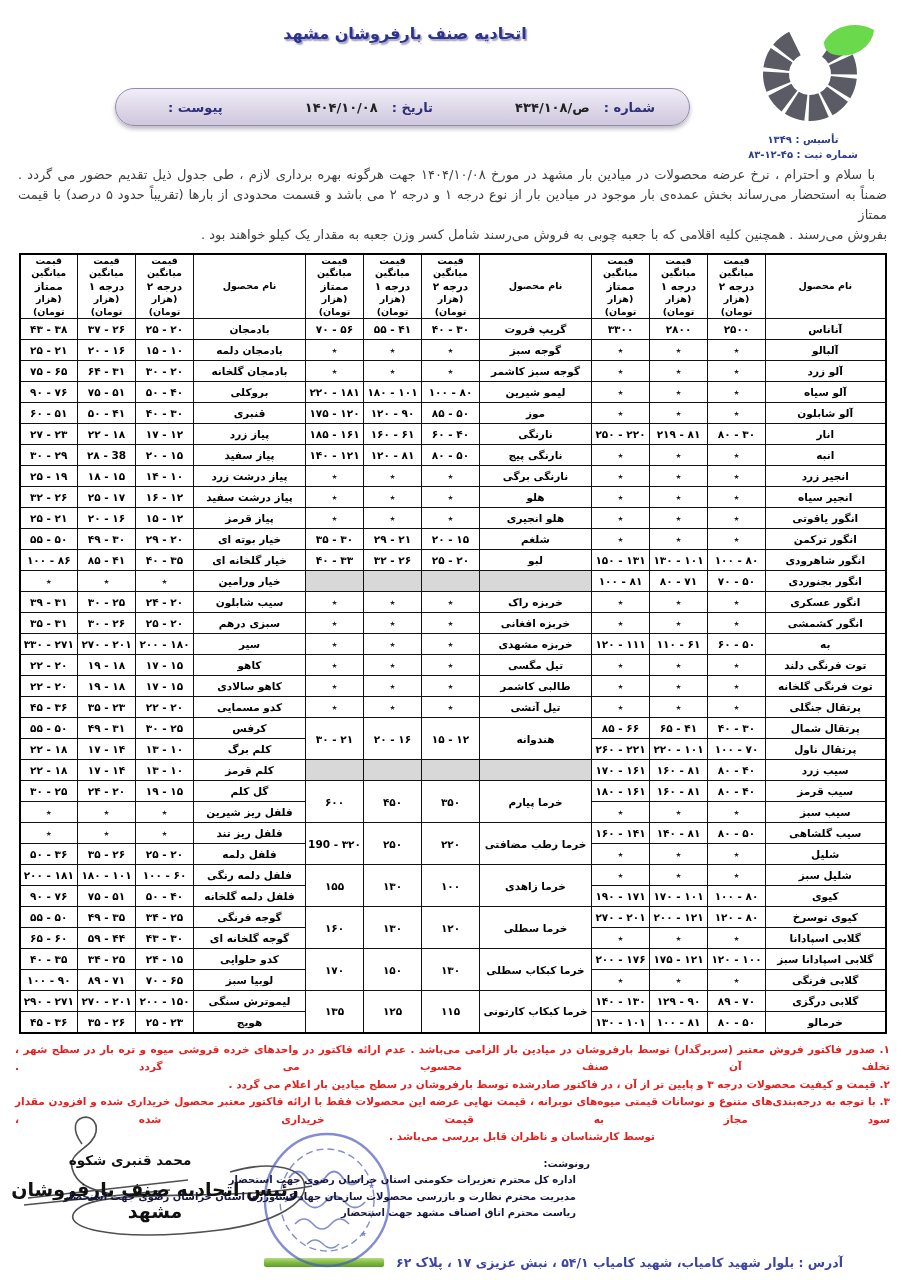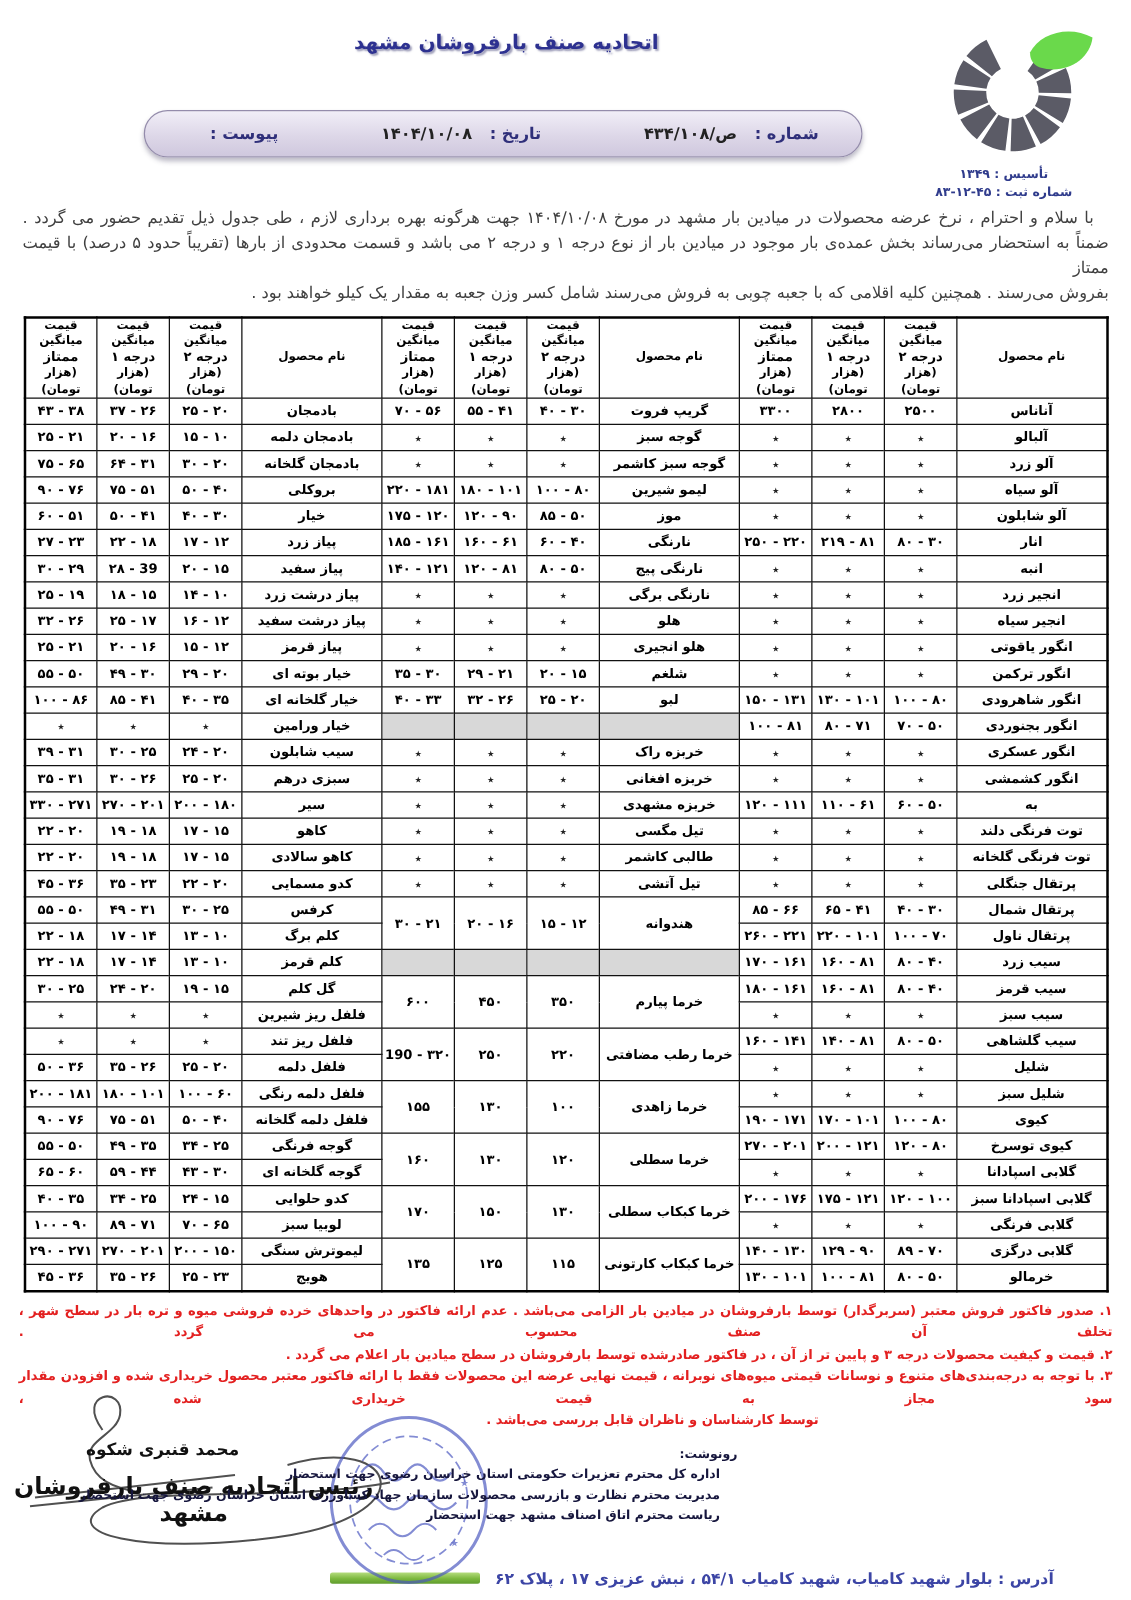--- a/index.html
+++ b/index.html
@@ -234,21 +234,21 @@
         </tr>
         <tr>
           <td class="name" rowspan="1">آلو شابلون</td>
           <td class="price star" rowspan="1">٭</td>
           <td class="price star" rowspan="1">٭</td>
           <td class="price star" rowspan="1">٭</td>
           <td class="name" rowspan="1">موز</td>
           <td class="price" rowspan="1">۸۵ - ۵۰</td>
           <td class="price" rowspan="1">۱۲۰ - ۹۰</td>
           <td class="price" rowspan="1">۱۷۵ - ۱۲۰</td>
-          <td class="name" rowspan="1">خیار</td>
+          <td class="name" rowspan="1">قنبری</td>
           <td class="price" rowspan="1">۴۰ - ۳۰</td>
           <td class="price" rowspan="1">۵۰ - ۴۱</td>
           <td class="price" rowspan="1">۶۰ - ۵۱</td>
         </tr>
         <tr>
           <td class="name" rowspan="1">انار</td>
           <td class="price" rowspan="1">۸۰ - ۳۰</td>
           <td class="price" rowspan="1">۲۱۹ - ۸۱</td>
           <td class="price" rowspan="1">۲۵۰ - ۲۲۰</td>
           <td class="name" rowspan="1">نارنگی</td>
@@ -264,21 +264,21 @@
           <td class="name" rowspan="1">انبه</td>
           <td class="price star" rowspan="1">٭</td>
           <td class="price star" rowspan="1">٭</td>
           <td class="price star" rowspan="1">٭</td>
           <td class="name" rowspan="1">نارنگی پیج</td>
           <td class="price" rowspan="1">۸۰ - ۵۰</td>
           <td class="price" rowspan="1">۱۲۰ - ۸۱</td>
           <td class="price" rowspan="1">۱۴۰ - ۱۲۱</td>
           <td class="name" rowspan="1">پیاز سفید</td>
           <td class="price" rowspan="1">۲۰ - ۱۵</td>
-          <td class="price" rowspan="1">۲۸ - 39</td>
+          <td class="price" rowspan="1">۲۸ - 38</td>
           <td class="price" rowspan="1">۳۰ - ۲۹</td>
         </tr>
         <tr>
           <td class="name" rowspan="1">انجیر زرد</td>
           <td class="price star" rowspan="1">٭</td>
           <td class="price star" rowspan="1">٭</td>
           <td class="price star" rowspan="1">٭</td>
           <td class="name" rowspan="1">نارنگی برگی</td>
           <td class="price star" rowspan="1">٭</td>
           <td class="price star" rowspan="1">٭</td>

